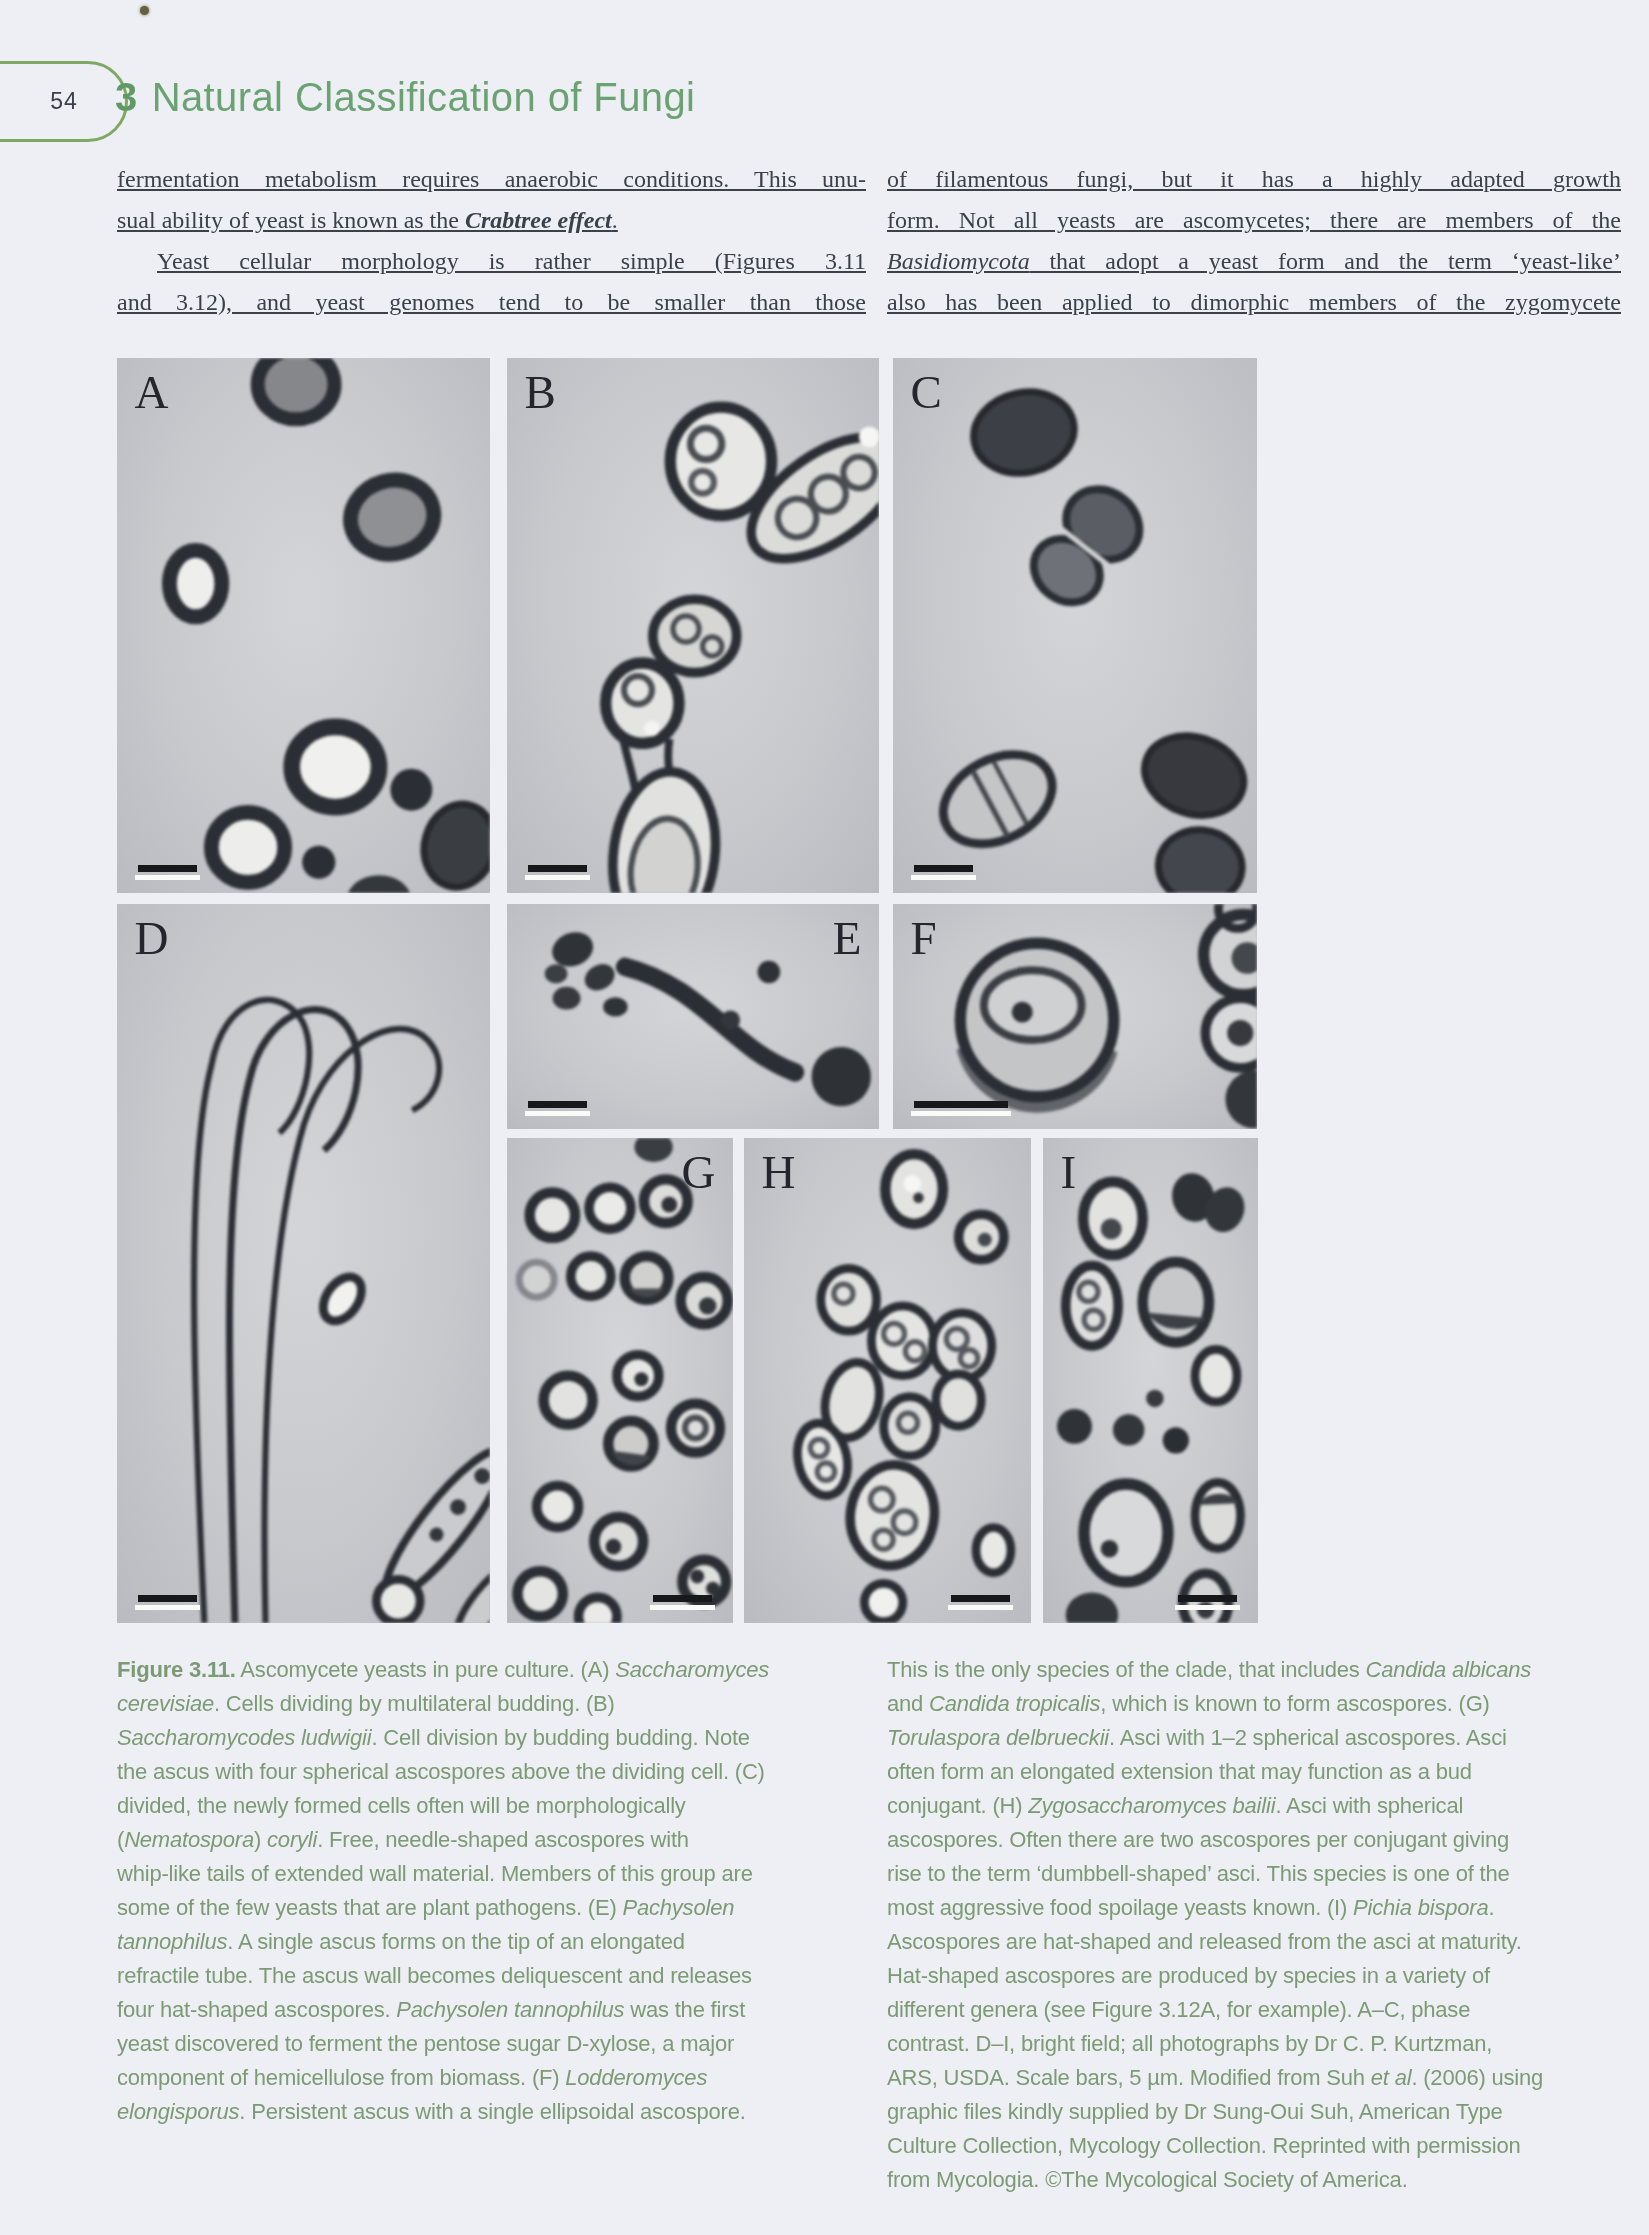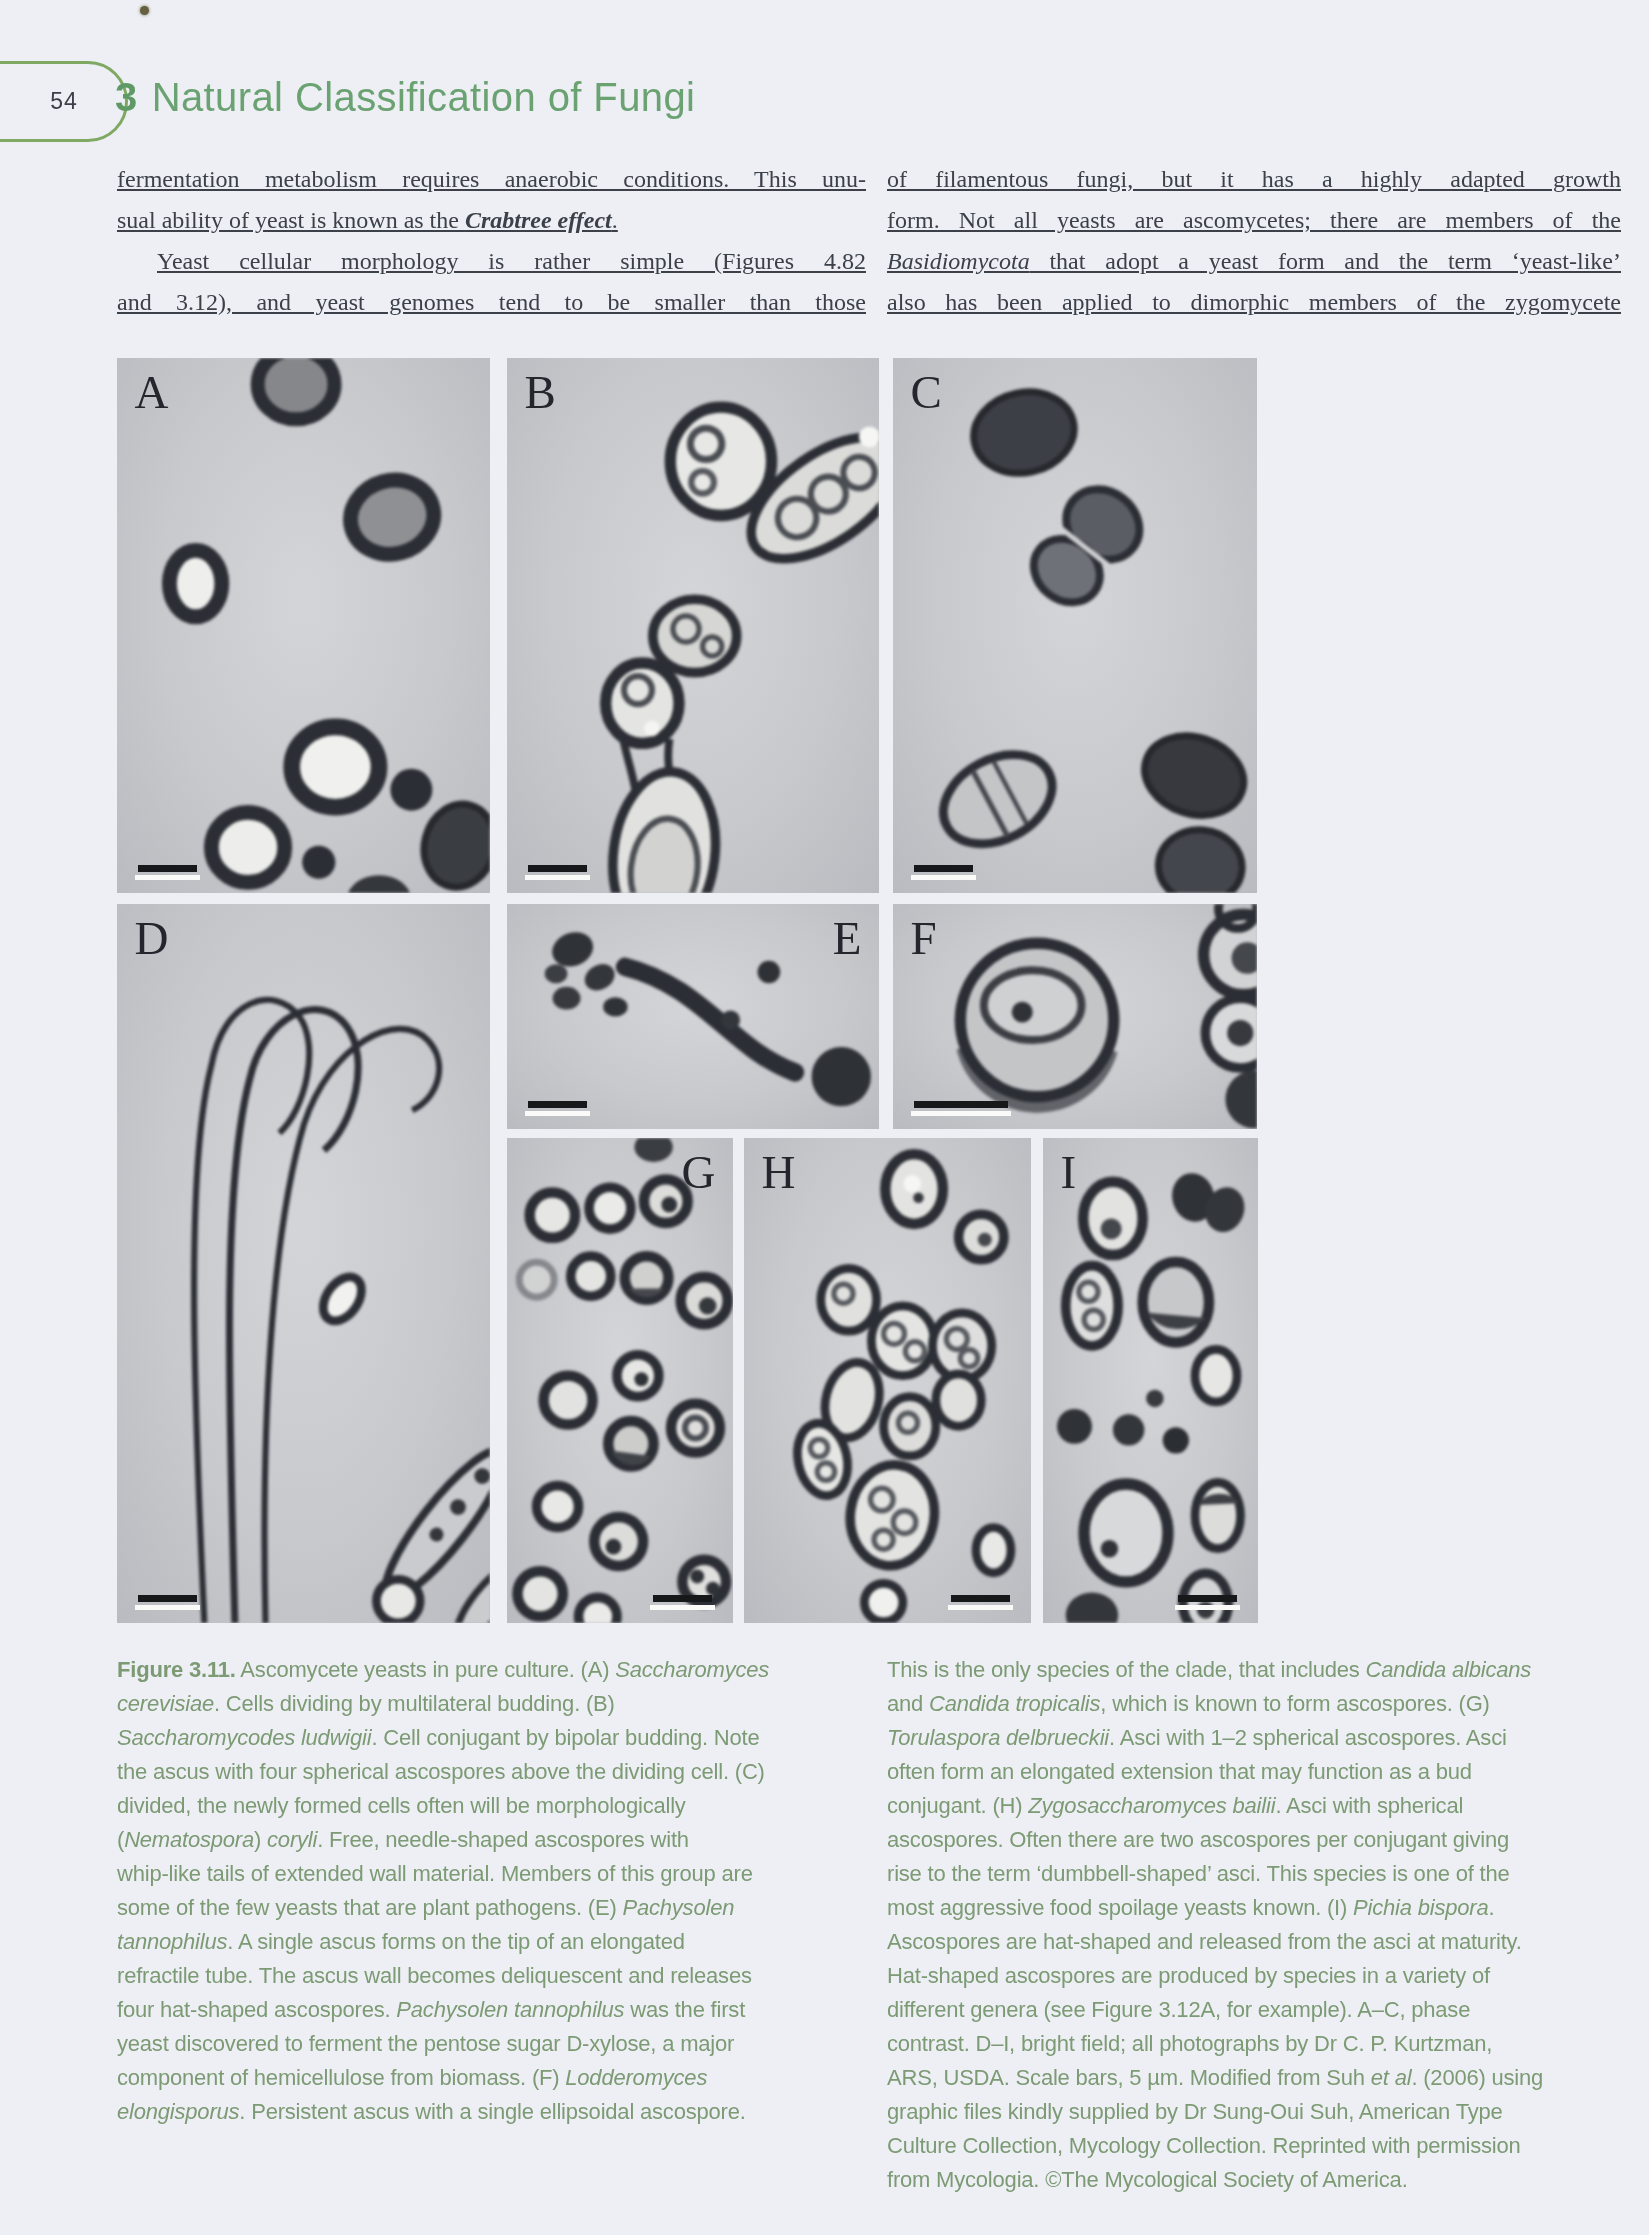--- a/index.html
+++ b/index.html
@@ -79,21 +79,21 @@
   <div class="badge">
     <span class="badge-num">54</span>
   </div>
   <div class="chapter-title">
     <span class="num">3</span><span>Natural Classification of Fungi</span>
   </div>
 
   <div class="body-col left">
       <div class="tline just"><span>fermentation metabolism requires anaerobic conditions. This unu-</span></div>
       <div class="tline"><span>sual ability of yeast is known as the </span><span class="run-bi">Crabtree effect</span><span>.</span></div>
-      <div class="tline just ind"><span>Yeast cellular morphology is rather simple (Figures 4.82</span></div>
+      <div class="tline just ind"><span>Yeast cellular morphology is rather simple (Figures 3.11</span></div>
       <div class="tline just"><span>and 3.12), and yeast genomes tend to be smaller than those</span></div>
     </div>
   <div class="body-col right">
       <div class="tline just"><span>of filamentous fungi, but it has a highly adapted growth</span></div>
       <div class="tline just"><span>form. Not all yeasts are ascomycetes; there are members of the</span></div>
       <div class="tline just"><span class="run-i">Basidiomycota</span><span> that adopt a yeast form and the term ‘yeast-like’</span></div>
       <div class="tline just"><span>also has been applied to dimorphic members of the zygomycete</span></div>
     </div>
 
   <div class="fig">
@@ -305,21 +305,21 @@
       </svg>
       <div class="plab pl-l">I</div>
       <div class="sbar sb-r"></div>
     </div>
 
   </div>
 
   <div class="cap-col left">
       <div class="tline"><span class="run-b">Figure 3.11.</span><span> Ascomycete yeasts in pure culture. (A) </span><span class="run-i">Saccharomyces</span></div>
       <div class="tline"><span class="run-i">cerevisiae</span><span>. Cells dividing by multilateral budding. (B)</span></div>
-      <div class="tline"><span class="run-i">Saccharomycodes ludwigii</span><span>. Cell conjugant by bipolar budding. Note</span></div>
+      <div class="tline"><span class="run-i">Saccharomycodes ludwigii</span><span>. Cell division by budding budding. Note</span></div>
       <div class="tline"><span>the ascus with four spherical ascospores above the dividing cell. (C)</span></div>
       <div class="tline"><span>divided, the newly formed cells often will be morphologically</span></div>
       <div class="tline"><span>(</span><span class="run-i">Nematospora</span><span>) </span><span class="run-i">coryli</span><span>. Free, needle-shaped ascospores with</span></div>
       <div class="tline"><span>whip-like tails of extended wall material. Members of this group are</span></div>
       <div class="tline"><span>some of the few yeasts that are plant pathogens. (E) </span><span class="run-i">Pachysolen</span></div>
       <div class="tline"><span class="run-i">tannophilus</span><span>. A single ascus forms on the tip of an elongated</span></div>
       <div class="tline"><span>refractile tube. The ascus wall becomes deliquescent and releases</span></div>
       <div class="tline"><span>four hat-shaped ascospores. </span><span class="run-i">Pachysolen tannophilus</span><span> was the first</span></div>
       <div class="tline"><span>yeast discovered to ferment the pentose sugar D-xylose, a major</span></div>
       <div class="tline"><span>component of hemicellulose from biomass. (F) </span><span class="run-i">Lodderomyces</span></div>

